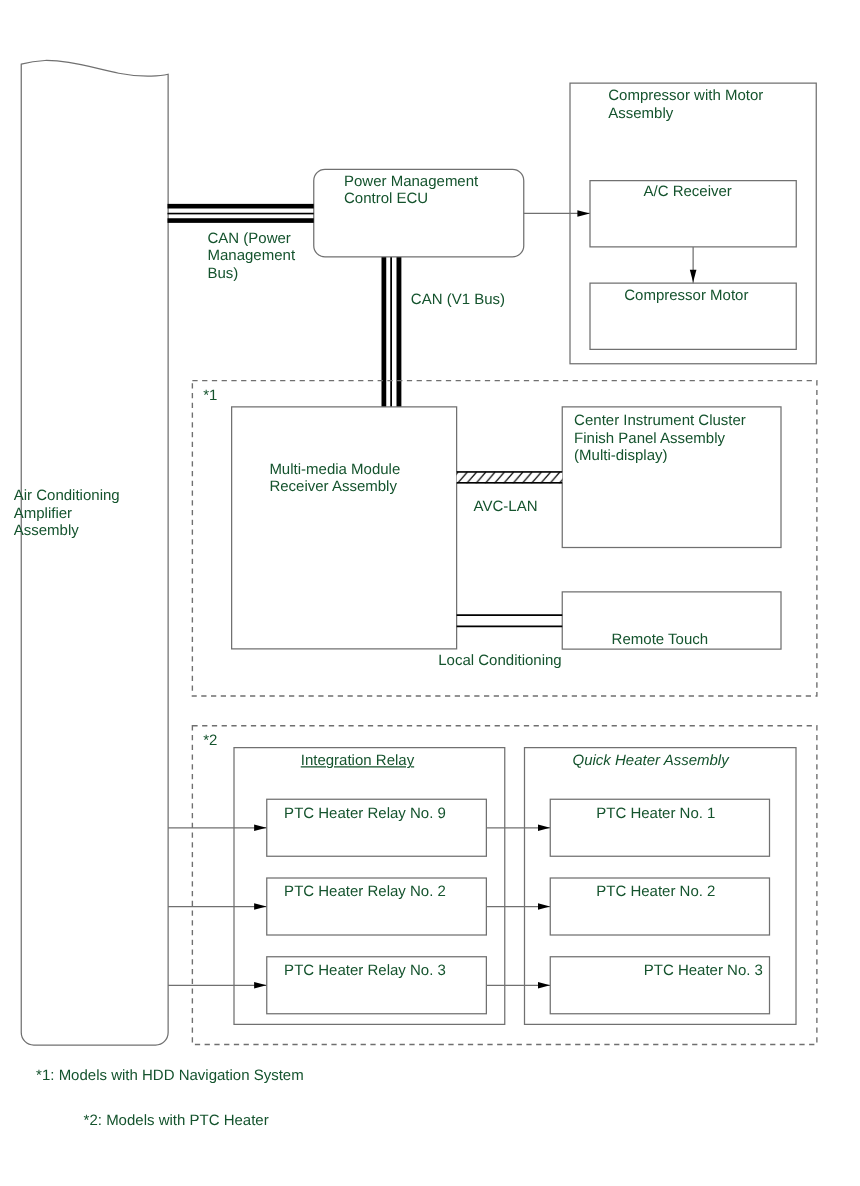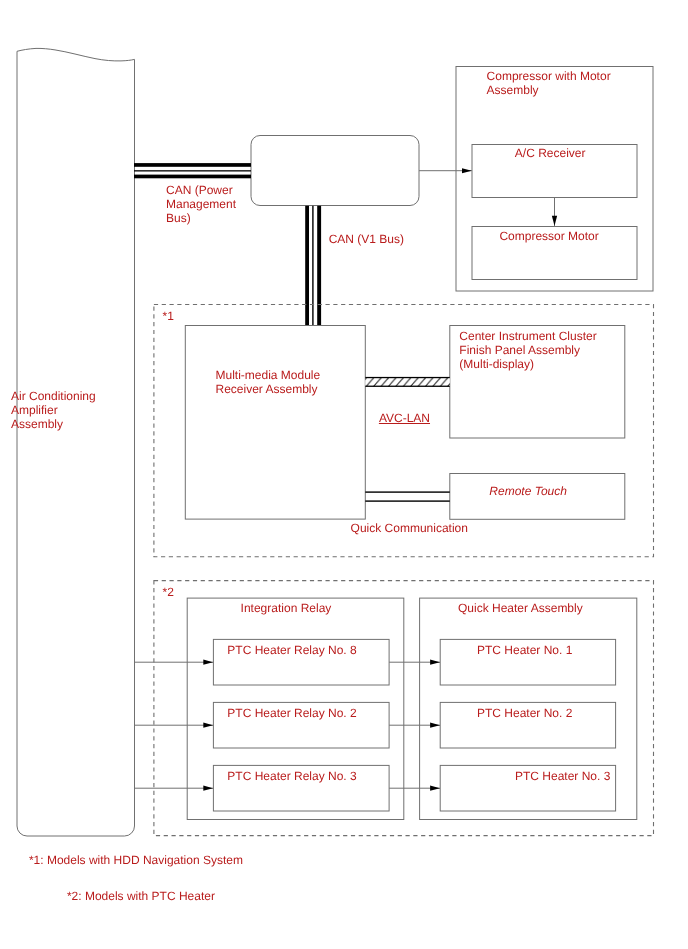--- a/index.html
+++ b/index.html
@@ -3,21 +3,21 @@
 <meta charset="utf-8">
 <title>Air Conditioning System Diagram</title>
 <style>
   html,body{margin:0;padding:0;background:#ffffff;}
   body{width:688px;height:949px;overflow:hidden;
        font-family:"Liberation Sans",sans-serif;color:#000;
        -webkit-font-smoothing:antialiased;text-rendering:geometricPrecision;}
   #stage{position:relative;width:688px;height:949px;background:#fff;}
   svg.layer{position:absolute;left:0;top:0;width:688px;height:949px;}
   .tx{position:absolute;white-space:pre;font-family:"Liberation Sans",sans-serif;
-      font-size:12px;line-height:14px;color:#b91c1c;}
+      font-size:12px;line-height:14px;color:#14532d;}
 </style>
 </head>
 <body>
 
 <div id="stage">
   <svg class="layer" viewBox="0 0 688 949">
     <defs>
       <pattern id="hatch" width="7.4" height="9.2" patternUnits="userSpaceOnUse" x="365.8" y="377.7">
         <rect width="7.4" height="9.2" fill="#ffffff"></rect>
         <line x1="0" y1="9.2" x2="8.0" y2="0" stroke="#111" stroke-width="1.0"></line>
@@ -115,41 +115,43 @@
   <div class="tx" style="left:11px;top:388.5px;">Air Conditioning
 Amplifier
 Assembly</div>
 
   <div class="tx" style="left:166px;top:183px;">CAN (Power
 Management
 Bus)</div>
 
   <div class="tx" style="left:328.7px;top:232px;text-align:right;">CAN (V1 Bus)</div>
 
+  <div class="tx" style="left:275.2px;top:138.5px;line-height:13.9px;">Power Management
+Control ECU</div>
 
   <div class="tx" style="left:486.6px;top:69.8px;line-height:13.8px;">Compressor with Motor
 Assembly</div>
   <div class="tx" style="left:514.8px;top:145.9px;">A/C Receiver</div>
   <div class="tx" style="left:499.4px;top:228.6px;text-align:right;">Compressor Motor</div>
 
   <div class="tx" style="left:162.6px;top:308.8px;">*1</div>
   <div class="tx" style="left:215.5px;top:367.5px;">Multi-media Module
 Receiver Assembly</div>
   <div class="tx" style="left:459.3px;top:328.5px;">Center Instrument Cluster
 Finish Panel Assembly
 (Multi-display)</div>
-  <div class="tx" style="left:489.3px;top:484px;font-style:italic;">Remote Touch</div>
-  <div class="tx" style="left:378.9px;top:411px;text-decoration:underline;">AVC-LAN</div>
-  <div class="tx" style="left:350.6px;top:521.4px;">Quick Communication</div>
+  <div class="tx" style="left:489.3px;top:504px;">Remote Touch</div>
+  <div class="tx" style="left:378.9px;top:398px;">AVC-LAN</div>
+  <div class="tx" style="left:350.6px;top:521.4px;">Local Conditioning</div>
 
   <div class="tx" style="left:162.6px;top:584.8px;">*2</div>
-  <div class="tx" style="left:240.6px;top:601.3px;">Integration Relay</div>
-  <div class="tx" style="left:458px;top:601.3px;">Quick Heater Assembly</div>
+  <div class="tx" style="left:240.6px;top:601.3px;text-decoration:underline;">Integration Relay</div>
+  <div class="tx" style="left:458px;top:601.3px;font-style:italic;">Quick Heater Assembly</div>
 
-  <div class="tx" style="left:227.3px;top:643.2px;">PTC Heater Relay No. 8</div>
+  <div class="tx" style="left:227.3px;top:643.2px;">PTC Heater Relay No. 9</div>
   <div class="tx" style="left:227.3px;top:706.2px;">PTC Heater Relay No. 2</div>
   <div class="tx" style="left:227.3px;top:769.2px;">PTC Heater Relay No. 3</div>
 
   <div class="tx" style="left:477px;top:643.2px;">PTC Heater No. 1</div>
   <div class="tx" style="left:477px;top:706.2px;">PTC Heater No. 2</div>
   <div class="tx" style="left:477px;top:769.2px;margin-left:38px;">PTC Heater No. 3</div>
 
   <div class="tx" style="left:28.9px;top:852.5px;">*1: Models with HDD Navigation System</div>
   <div class="tx" style="left:28.9px;top:888.6px;margin-left:38px;">*2: Models with PTC Heater</div>
 </div>

